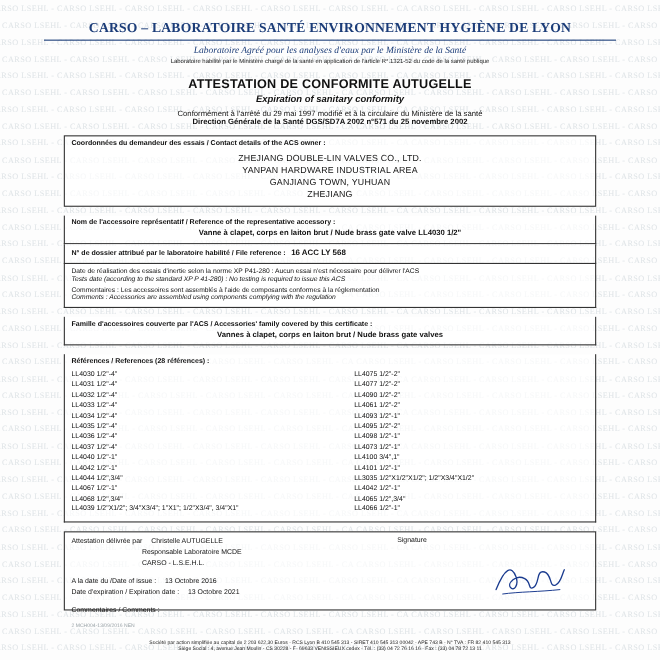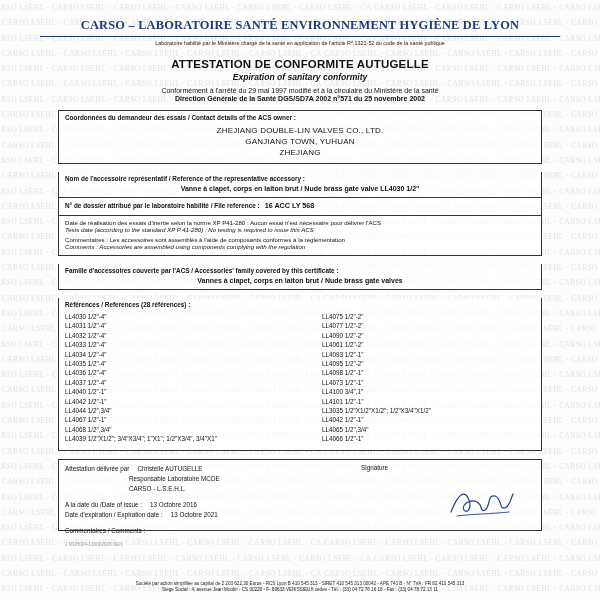--- a/index.html
+++ b/index.html
@@ -182,34 +182,36 @@
       <div class="wm-row" style="margin-left: -60px;">CARSO LSEHL  -  CARSO LSEHL  -  CARSO LSEHL  -  CARSO LSEHL  -  CARSO LSEHL  -  CARSO LSEHL  -  CA  CARSO LSEHL  -  CARSO LSEHL  -  CARSO LSEHL  -  CARSO LSEHL  -  CARSO LSEHL  -  CARSO LSEHL  -  CA</div>
       <div class="wm-row" style="margin-left: -10px;">CARSO LSEHL  -  CARSO LSEHL  -  CARSO LSEHL  -  CARSO LSEHL  -  CARSO LSEHL  -  CARSO LSEHL  -  CA  CARSO LSEHL  -  CARSO LSEHL  -  CARSO LSEHL  -  CARSO LSEHL  -  CARSO LSEHL  -  CARSO LSEHL  -  CA</div>
       <div class="wm-row" style="margin-left: -60px;">CARSO LSEHL  -  CARSO LSEHL  -  CARSO LSEHL  -  CARSO LSEHL  -  CARSO LSEHL  -  CARSO LSEHL  -  CA  CARSO LSEHL  -  CARSO LSEHL  -  CARSO LSEHL  -  CARSO LSEHL  -  CARSO LSEHL  -  CARSO LSEHL  -  CA</div>
     </div>
 
   <div class="content">
 
     <div class="hdr">
       <div class="hdr-title">CARSO – LABORATOIRE SANTÉ ENVIRONNEMENT HYGIÈNE DE LYON</div>
       <div class="hdr-rule"></div>
+      <div class="hdr-sub">Laboratoire Agréé pour les analyses d'eaux par le Ministère de la Santé</div>
       <div class="hdr-sub2">Laboratoire habilité par le Ministère chargé de la santé en application de l'article R*.1321-52 du code de la santé publique</div>
     </div>
 
     <div class="title-block">
       <div class="t1">ATTESTATION DE CONFORMITE AUTUGELLE</div>
       <div class="t2">Expiration of sanitary conformity</div>
       <div class="t3">Conformément à l'arrêté du 29 mai 1997 modifié et à la circulaire du Ministère de la santé</div>
       <div class="t4">Direction Générale de la Santé DGS/SD7A 2002 n°571 du 25 novembre 2002</div>
     </div>
 
     <div class="box mt8">
       <div class="lbl">Coordonnées du demandeur des essais / Contact details of the ACS owner :</div>
       <div class="ctr big" style="margin-top:4px;">
         <div>ZHEJIANG DOUBLE-LIN VALVES CO., LTD.</div>
+        <div>YANPAN HARDWARE INDUSTRIAL AREA</div>
         <div>GANJIANG TOWN, YUHUAN</div>
         <div>ZHEJIANG</div>
       </div>
     </div>
 
     <div class="box mt8">
       <div class="lbl">Nom de l'accessoire représentatif / Reference of the representative accessory :</div>
       <div class="ctr med" style="margin-top:3px;">Vanne à clapet, corps en laiton brut / Nude brass gate valve LL4030  1/2"</div>
     </div>
 

